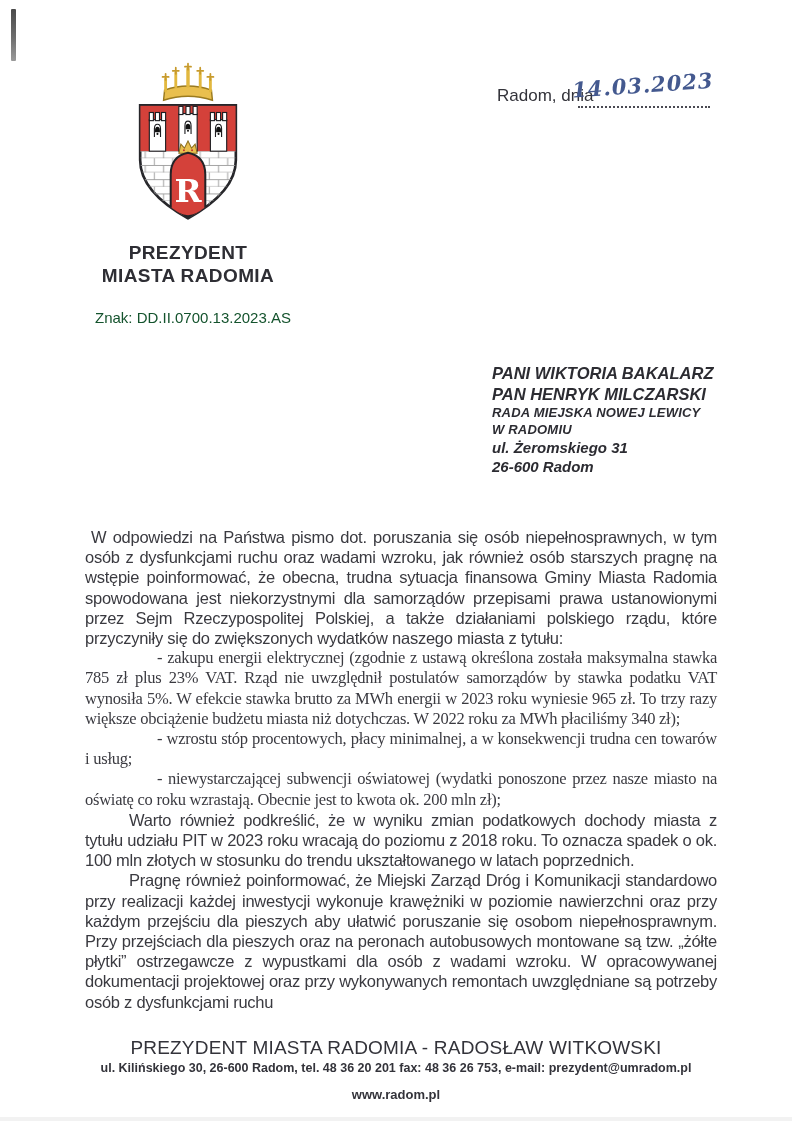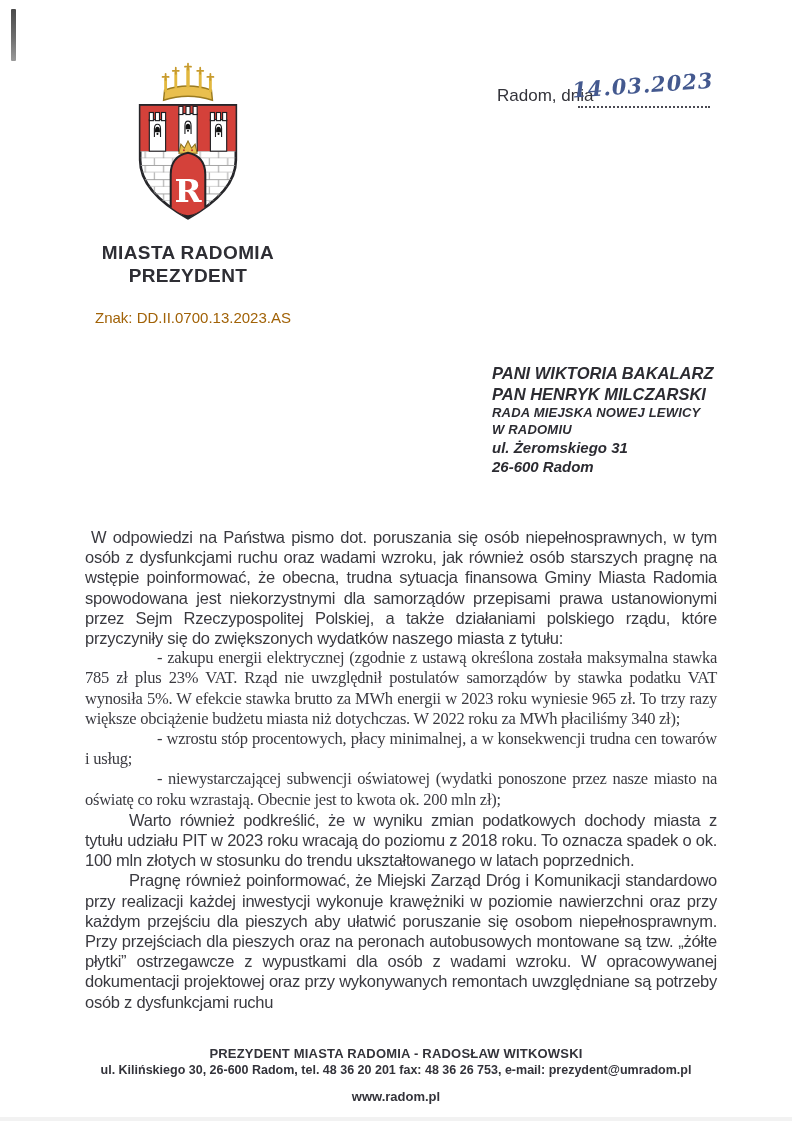--- a/index.html
+++ b/index.html
@@ -22,37 +22,37 @@
   .dotline{
     position:absolute;left:578px;top:84px;width:132px;height:22px;
     border-bottom:2px dotted #4a4a52;
   }
   .handwritten{
     position:absolute;left:572px;top:72px;width:160px;
     font-family:"DejaVu Serif",serif;font-style:italic;font-weight:bold;
     font-size:21px;color:#44598f;transform:rotate(-4deg);letter-spacing:1px;
     white-space:nowrap;
   }
-  .reference{position:absolute;left:95px;top:309px;font-size:15px;color:#a16207;}
+  .reference{position:absolute;left:95px;top:309px;font-size:15px;color:#14532d;}
   .recipient{position:absolute;left:492px;top:365px;color:#2c2c32;line-height:1;font-style:italic;}
   .recipient .name{font-weight:bold;font-size:16.5px;margin:0 0 5px 0;}
   .recipient .org{font-weight:bold;font-size:13px;margin:0 0 4px 0;letter-spacing:.2px;}
   .recipient .addr{font-weight:bold;font-size:15px;margin:2px 0 4px 0;}
   .recipient .name{line-height:16px;} .recipient .org{line-height:12.5px;} .recipient .addr{line-height:15px;}
   .body-text{
     position:absolute;left:85px;top:527px;width:632px;
     font-size:16.5px;line-height:20.2px;text-align:justify;
     color:#3a3a40;letter-spacing:-0.25px;
   }
   .body-text p{margin:0;}
   .p-first{text-indent:6px;}
   .p-bullet{text-indent:72px;font-family:Liberation Serif, serif;}
   .p-indent{text-indent:44px;}
   .footer{position:absolute;left:0;top:1030px;width:792px;text-align:center;color:#33333a;}
-  .footer .f1{font-weight:bold;font-size:13px;margin:16px 0 2px 0;letter-spacing:.2px;}
+  .footer .f1{font-weight:normal;font-size:19px;margin:7px 0 2px 0;letter-spacing:.2px;}
   .footer .f2{font-size:12.5px;margin:0 0 2px 0;font-weight:bold;}
   .footer .f3{font-weight:bold;font-size:13px;margin:12px;}
 </style>
 </head>
 <body>
 
 <div class="page">
 
   <div class="scan-artifact"></div>
 
@@ -111,22 +111,22 @@
       <path d="M47,93 L65,93 L63,84 L59.5,88 L56,81 L52.5,88 L49,84 Z" fill="#e9bf4e" stroke="#8a6d1d" stroke-width="1"></path>
       <circle cx="52" cy="90" r="1" fill="#c0342c"></circle>
         <circle cx="60" cy="90" r="1" fill="#c0342c"></circle>
 
       <path d="M39,147 V114 Q39,96 56,92.5 Q73,96 73,114 V147 Q65,154 56,155 Q47,154 39,147 Z" fill="#d4413a" stroke="#232327" stroke-width="2"></path>
       <text x="56" y="141" font-family="DejaVu Serif, serif" font-weight="bold" font-size="32" fill="#ffffff" text-anchor="middle">R</text>
     </g>
   </svg>
 
   <div class="sender-title">
+    <div>PREZYDENT</div>
     <div>MIASTA RADOMIA</div>
-    <div>PREZYDENT</div>
   </div>
 
   <div class="date-line">Radom, dnia</div>
   <div class="dotline"></div>
   <div class="handwritten">14.03.2023</div>
 
   <div class="reference">Znak: DD.II.0700.13.2023.AS</div>
 
   <div class="recipient">
     <p class="name">PANI WIKTORIA BAKALARZ</p>

